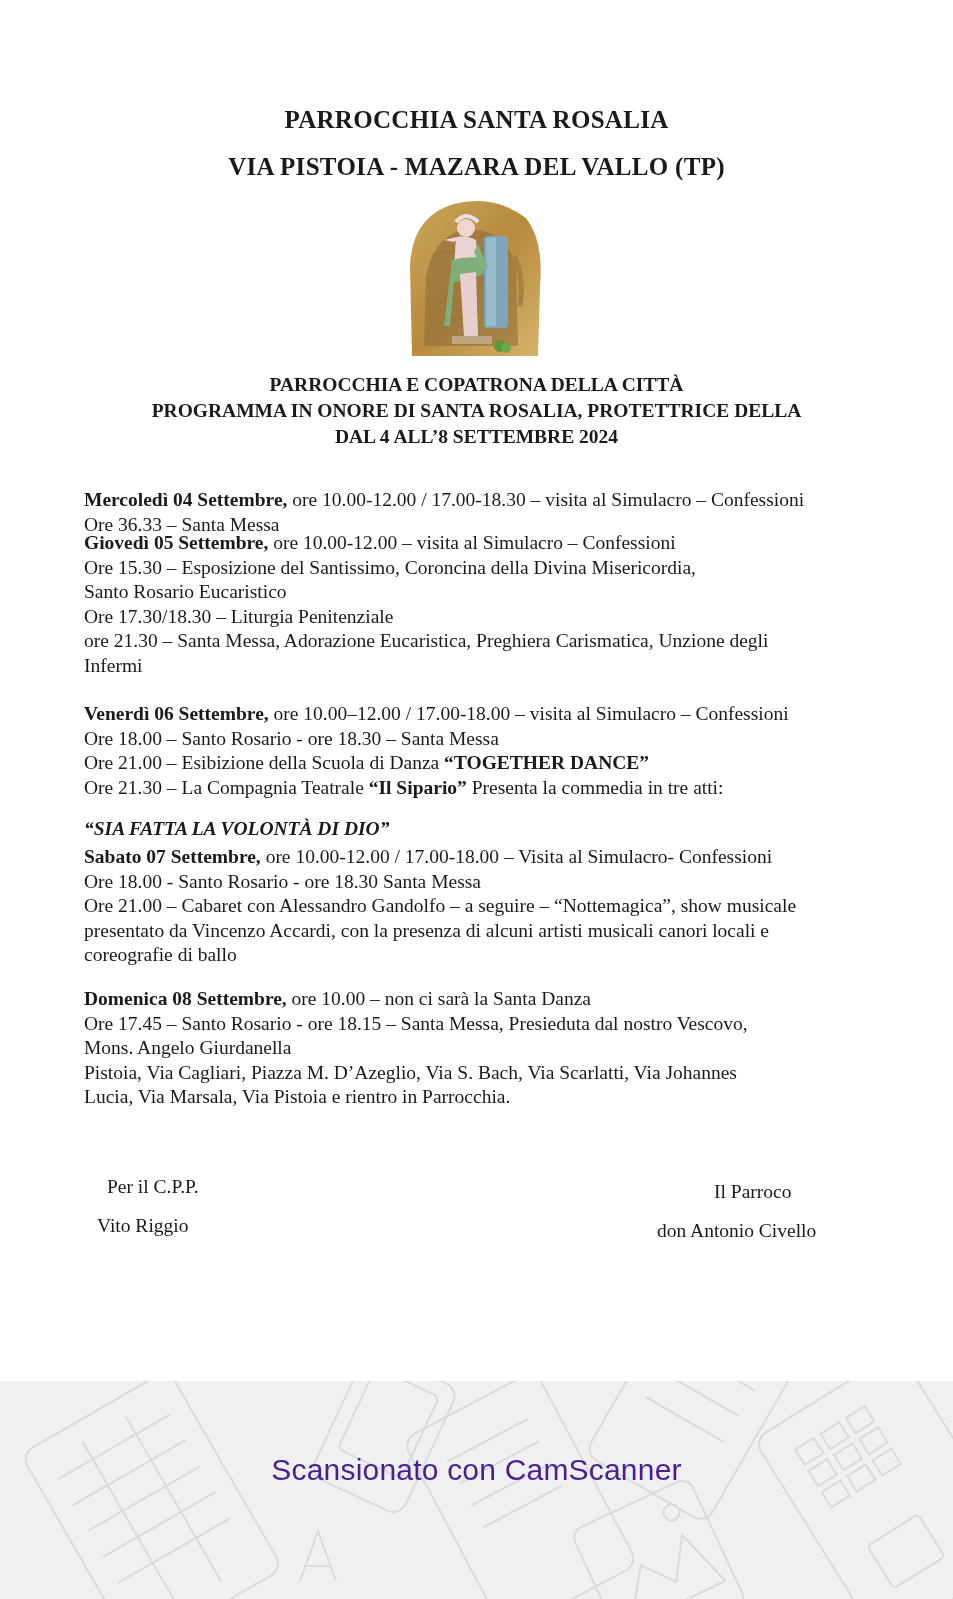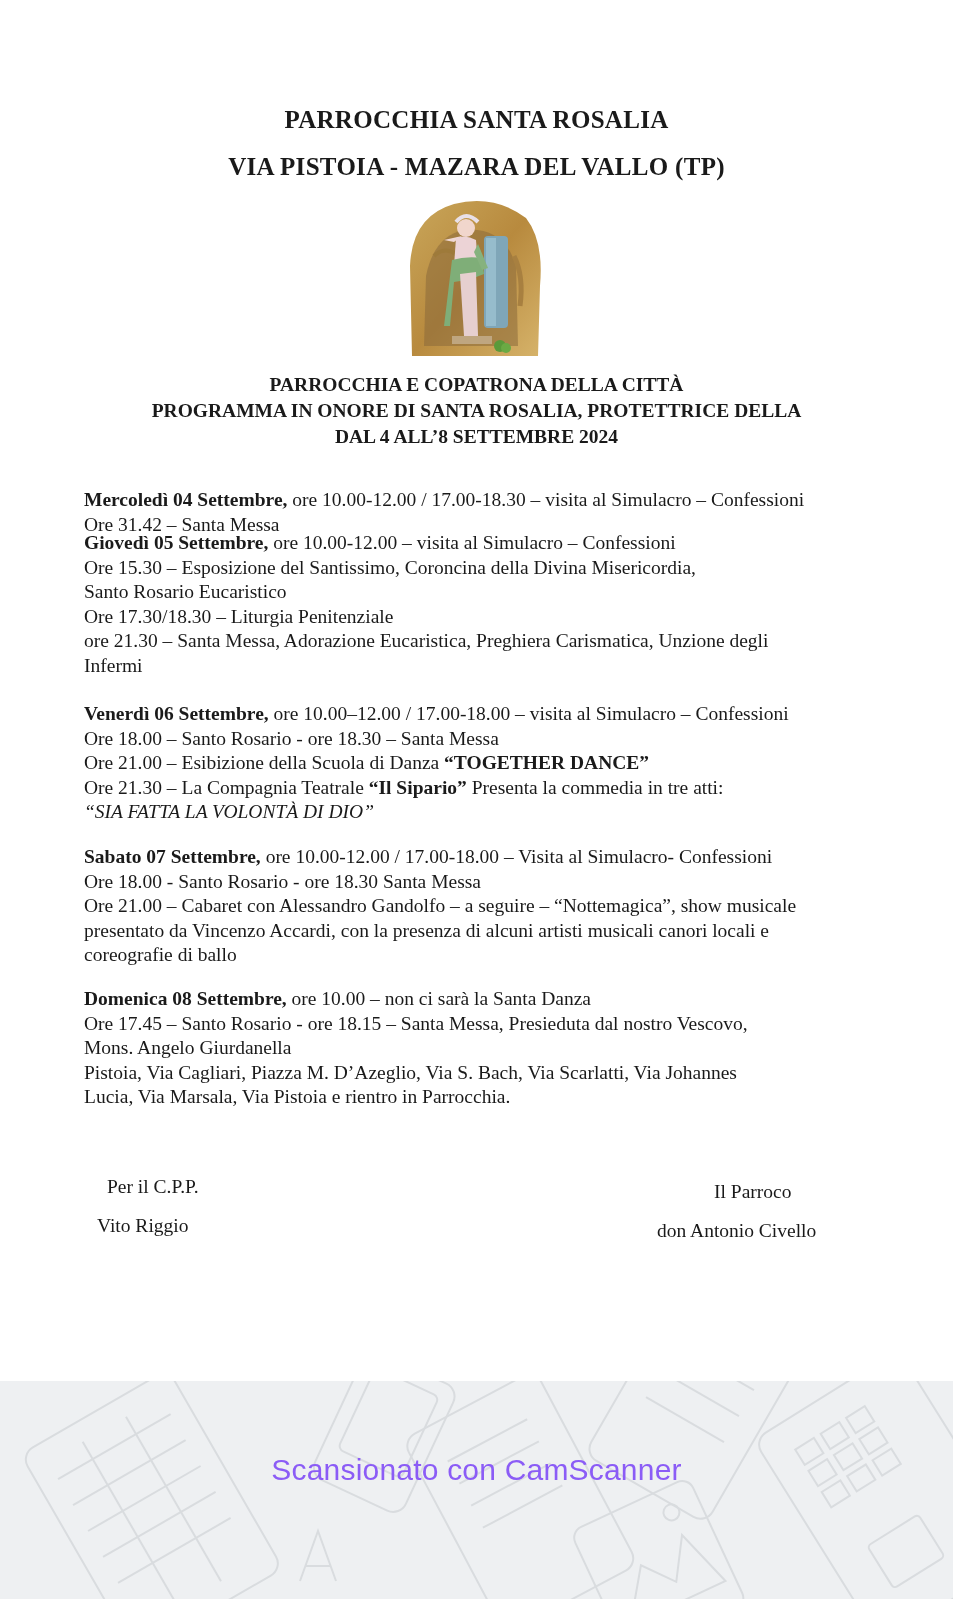--- a/index.html
+++ b/index.html
@@ -10,39 +10,39 @@
   }
   .page { position: absolute; left: 0; top: 0; width: 953px; height: 1380px; background: #fff; }
   .hdr { position: absolute; left: 0; width: 953px; text-align: center; font-weight: bold; letter-spacing: 0.3px; }
   .hdr1 { top: 106px; font-size: 25px; }
   .hdr2 { top: 153px; font-size: 25px; }
   .statue { position: absolute; left: 404px; top: 196px; width: 142px; height: 160px; }
   .prog { position: absolute; left: 0; width: 953px; text-align: center; font-weight: bold; font-size: 19.5px; line-height: 26px; top: 372px; }
   .sec { position: absolute; left: 84px; width: 790px; font-size: 19.5px; line-height: 24.5px; }
   .sec .line { white-space: nowrap; }
   .b { font-weight: bold; }
-  .bi { font-weight: normal; font-style: italic; }
+  .bi { font-weight: bold; font-style: italic; margin-top: 17px; }
   .s1 { top: 488px; }
   .s2 { top: 531px; }
   .s3 { top: 702px; }
   .s4 { top: 845px; }
   .s5 { top: 987px; }
   .sig { position: absolute; font-size: 19.5px; }
   .sig-l1 { left: 107px; top: 1176px; }
   .sig-l2 { left: 97px; top: 1215px; }
   .sig-r1 { left: 714px; top: 1181px; }
   .sig-r2 { left: 657px; top: 1220px; }
   .footer {
     position: absolute; left: 0; top: 1381px; width: 953px; height: 218px;
     background: #eef0f2; overflow: hidden;
   }
   .footer svg.bg { position: absolute; left: 0; top: 0; }
   .footer-text {
     position: absolute; left: 0; top: 72px; width: 953px; text-align: center;
-    font-family: "Liberation Sans", "DejaVu Sans", sans-serif; font-size: 30px; color: #8b5cf6;
+    font-family: "Liberation Sans", "DejaVu Sans", sans-serif; font-size: 30px; color: #4c1d95;
     letter-spacing: 0.2px;
   }
 </style>
 </head>
 <body>
 
 <div class="page">
   <div class="hdr hdr2">VIA PISTOIA - MAZARA DEL VALLO (TP)</div>
   <div class="hdr hdr1">PARROCCHIA SANTA ROSALIA</div>
 
@@ -73,21 +73,21 @@
   </svg>
 
   <div class="prog">
     <div>PARROCCHIA E COPATRONA DELLA CITTÀ</div>
     <div>PROGRAMMA IN ONORE DI SANTA ROSALIA, PROTETTRICE DELLA</div>
     <div>DAL 4 ALL’8 SETTEMBRE 2024</div>
   </div>
 
   <div class="sec s1">
     <div class="line"><span class="b">Mercoledì 04 Settembre,</span><span> ore 10.00-12.00 / 17.00-18.30 – visita al Simulacro – Confessioni</span></div>
-    <div class="line">Ore 31.42 –  Santa Messa</div>
+    <div class="line">Ore 36.33 –  Santa Messa</div>
   </div>
 
   <div class="sec s2">
     <div class="line"><span class="b">Giovedì 05 Settembre,</span><span> ore 10.00-12.00 – visita al Simulacro – Confessioni</span></div>
     <div class="line">Ore 15.30 – Esposizione del Santissimo, Coroncina della Divina Misericordia,</div>
     <div class="line">Santo Rosario Eucaristico</div>
     <div class="line">Ore 17.30/18.30 – Liturgia Penitenziale</div>
     <div class="line">ore 21.30 – Santa Messa, Adorazione Eucaristica, Preghiera Carismatica, Unzione degli</div>
     <div class="line">Infermi</div>
   </div>

